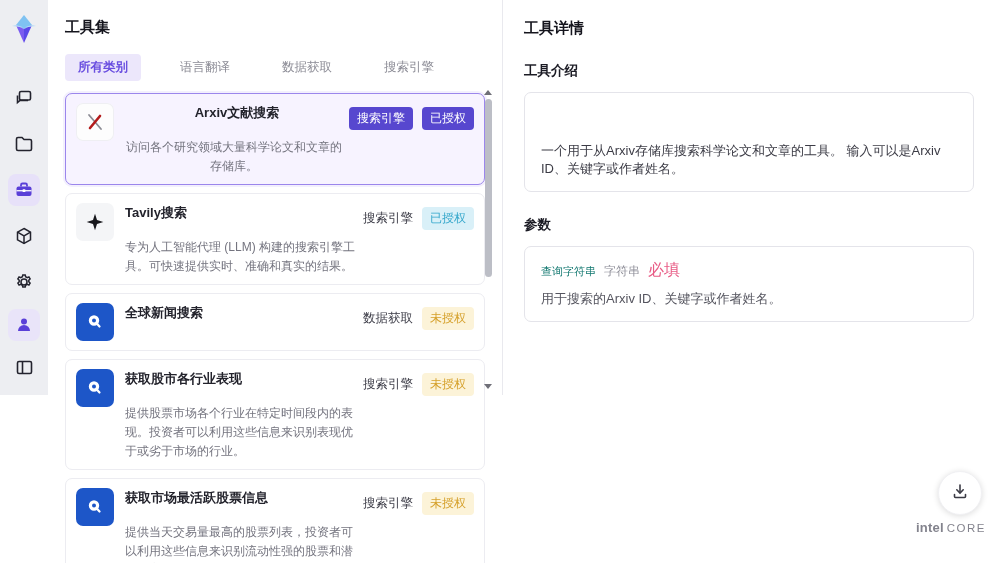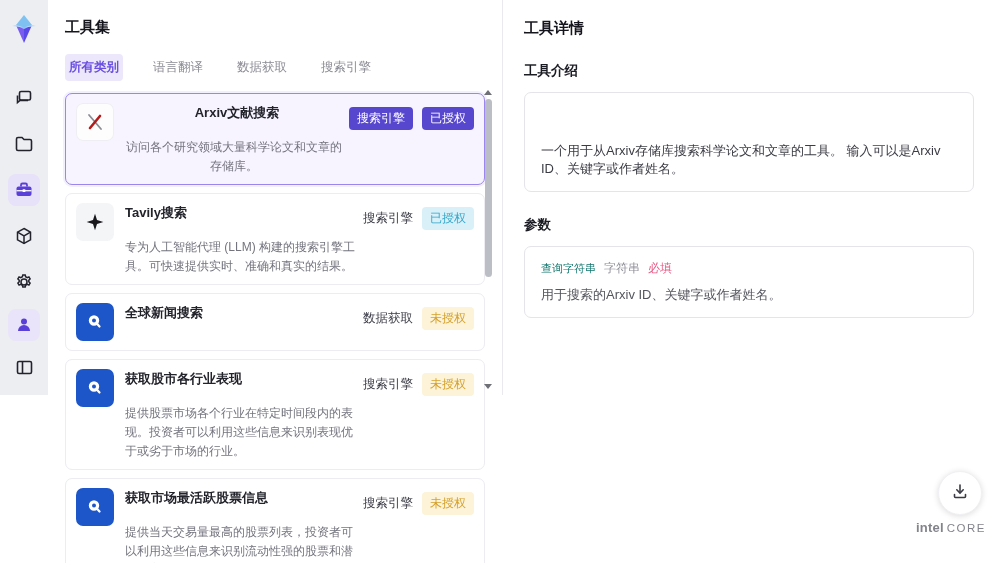--- a/index.html
+++ b/index.html
@@ -12,21 +12,21 @@
   .rail-nav { margin-top:36px; display:flex; flex-direction:column; gap:14px; align-items:center; }
   .rail-btn { width:32px; height:32px; border-radius:8px; display:flex; align-items:center; justify-content:center; cursor:pointer; }
   .rail-btn svg { display:block; }
   .rail-btn.active { background:#e7e1f9; }
   .rail-bottom { position:absolute; bottom:12px; left:0; width:48px; display:flex; flex-direction:column; gap:10px; align-items:center; }
 
   
   .panel-list { width:454px; flex-shrink:0; padding:18px 0 0 17px; position:relative; }
   .page-title { font-size:15px; font-weight:bold; color:#15151d; }
   .tabs { display:flex; align-items:center; gap:26px; margin-top:17px; }
-  .tab { font-size:12.5px; color:#8b8b95; cursor:pointer; padding:5px 4px; border-radius:4px; }
+  .tab { font-size:12.5px; color:#8b8b95; cursor:pointer; padding:5px 13px; border-radius:4px; }
   .tab.active { background:#ece7fb; color:#6a4fe0; font-weight:bold; }
 
   .tool-list { margin-top:12px; width:420px; }
   .tool-item { border:1px solid #ececf1; border-radius:7px; background:#fff; padding:9px 10px; display:flex; margin-bottom:8px; }
   .tool-item.selected { background:#f7f3ff; border:1.5px solid #9b86ec; box-shadow:0 0 0 2px rgba(155,134,236,.12);text-align:center; }
   .tool-icon { width:38px; height:38px; border-radius:7px; flex-shrink:0; margin-right:11px; display:flex; align-items:center; justify-content:center; background:#f4f5f7; }
   .tool-icon.white { background:#fdfdfd; box-shadow:0 0 0 1px #efeff3 inset; }
   .tool-icon.blue { background:#1d56c8; }
   .tool-body { flex:1; min-width:0; padding-top:1px; }
   .tool-name { font-size:13px; font-weight:bold; color:#23232c; }
@@ -47,21 +47,21 @@
 
   
   .panel-detail { flex:1; border-left:1px solid #e9e9ee; padding:19px 26px 0 21px; position:relative; }
   .detail-title { font-size:15px; font-weight:bold; color:#15151d; }
   .section-h { font-size:13.5px; font-weight:bold; color:#1b1b24; margin-top:24px; }
   .card { border:1px solid #e4e4ea; border-radius:7px; background:#fff; padding:13px 16px; margin-top:12px; }
   .intro-text { font-size:13px; color:#3c3c46;margin-top:36px; }
   .param-row { display:flex; align-items:baseline; gap:8px; }
   .param-name { font-size:11px; font-weight:normal; color:#0f766e; }
   .param-type { font-size:12px; color:#8e8e98; }
-  .param-req { font-size:12px; color:#e85b85; }
+  .param-req { font-size:16px; color:#e85b85; }
   .param-desc { font-size:13px; color:#55555f; margin-top:9px; }
 
   
   .fab { position:fixed; right:18px; bottom:48px; width:44px; height:44px; border-radius:50%; background:#fff; box-shadow:0 1px 6px rgba(0,0,0,.14); display:flex; align-items:center; justify-content:center; cursor:pointer; border:1px solid #f0f0f3; }
   .brand { position:fixed; right:14px; bottom:28px; display:flex; align-items:baseline; gap:3px; color:#83838d; }
   .brand .i { font-size:13px; font-weight:bold; letter-spacing:.2px; }
   .brand .c { font-size:11.5px; letter-spacing:1.5px; font-weight:400; text-transform:uppercase; }
 </style>
 </head>
 <body>

